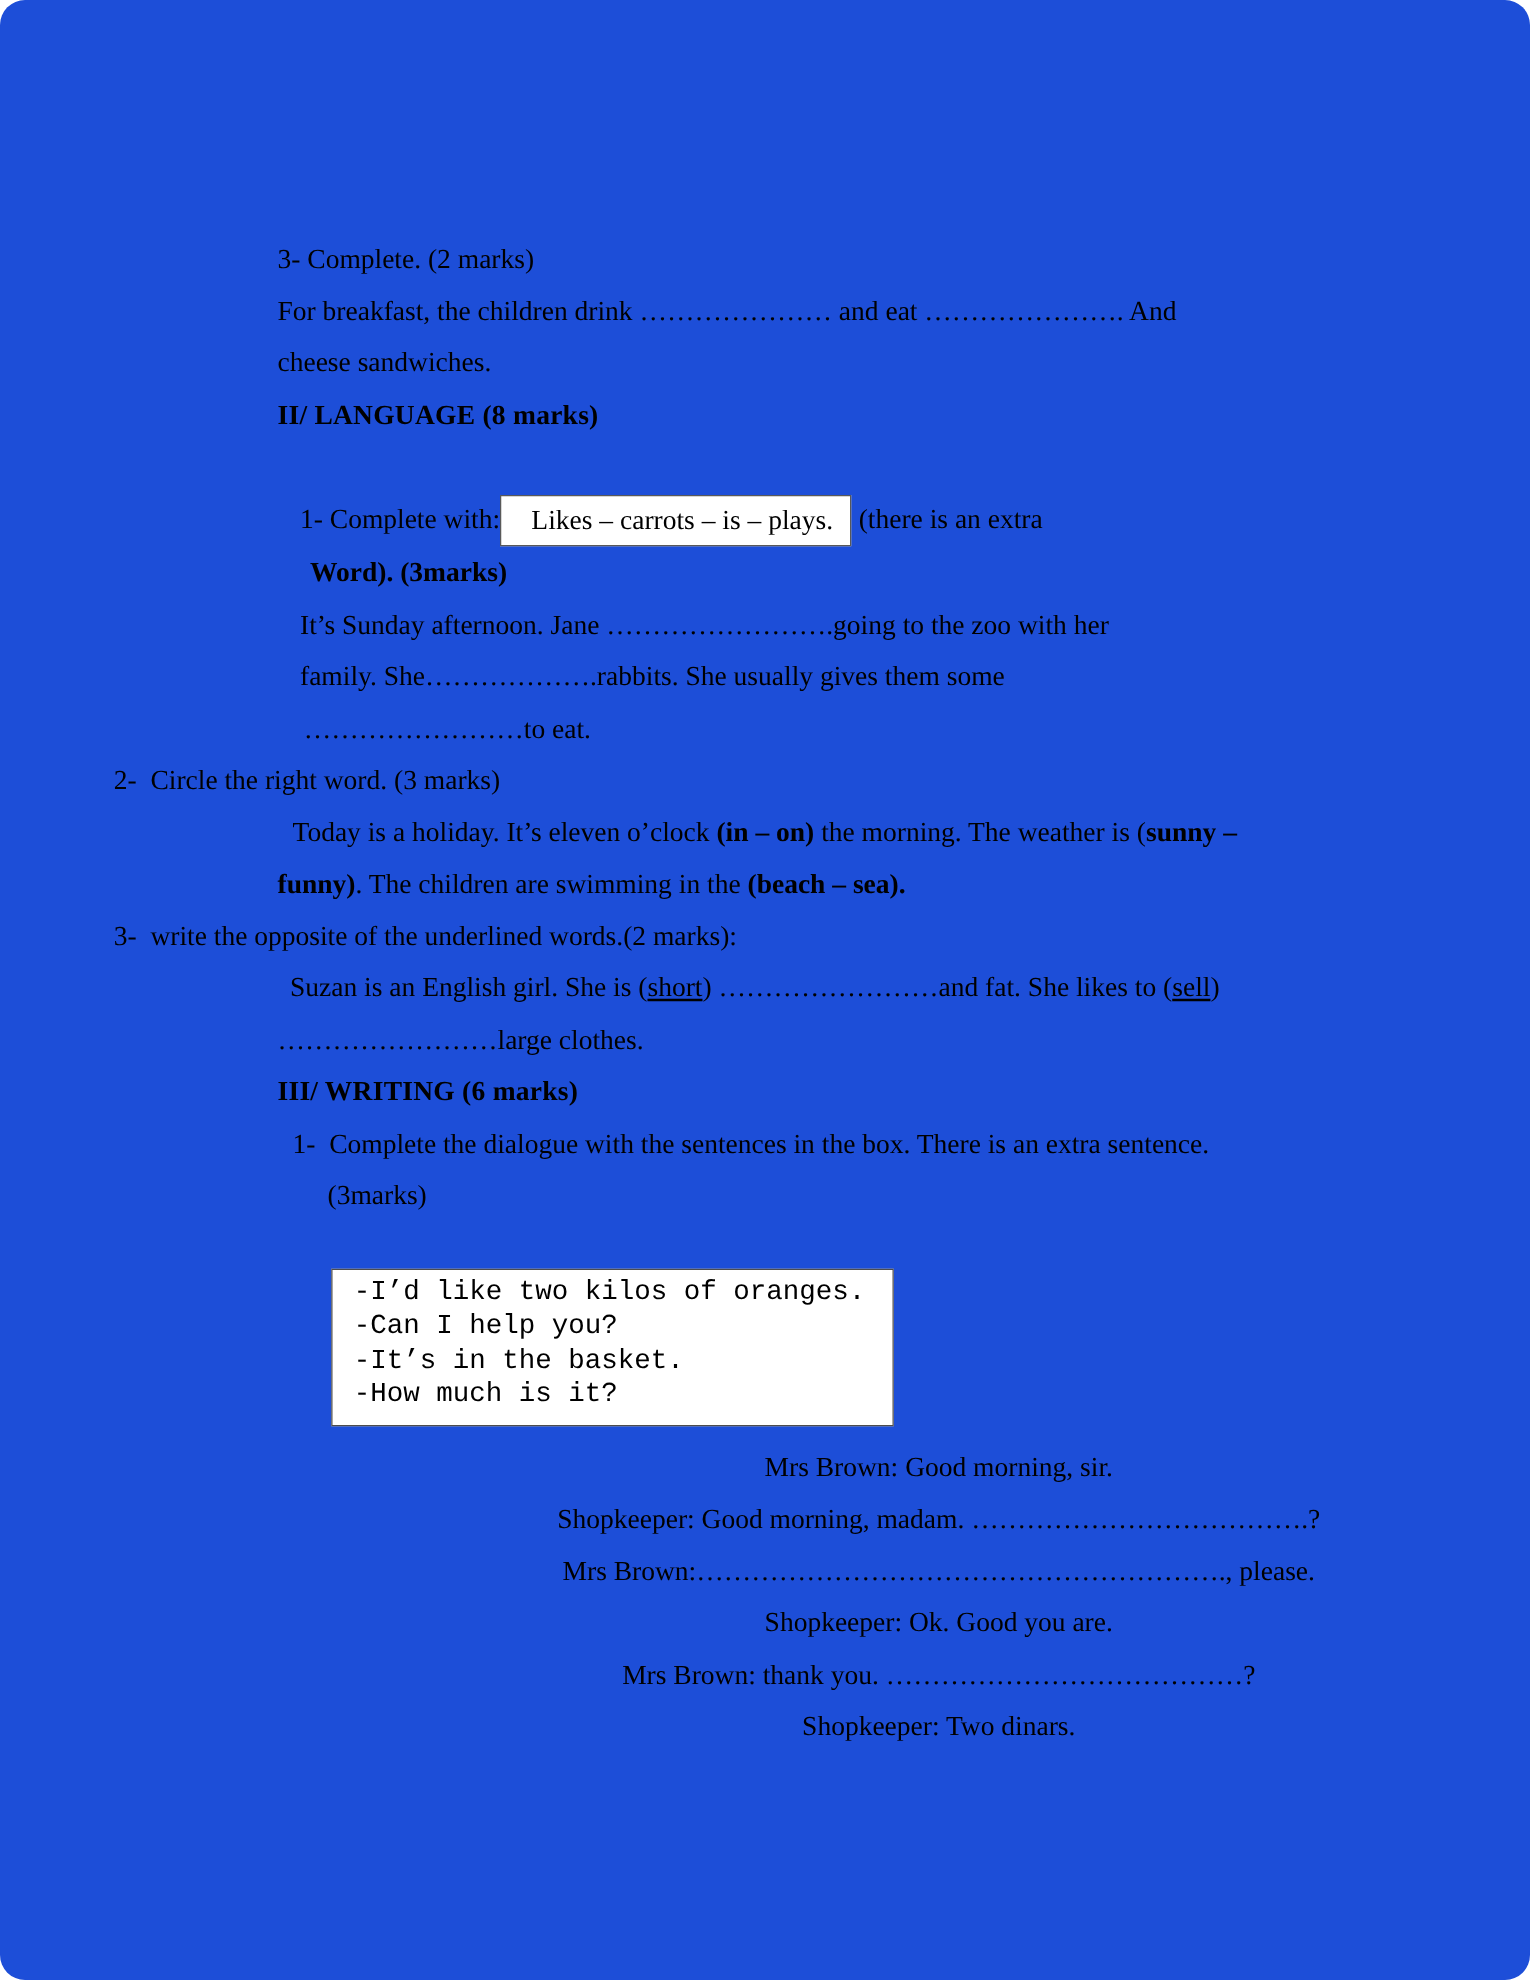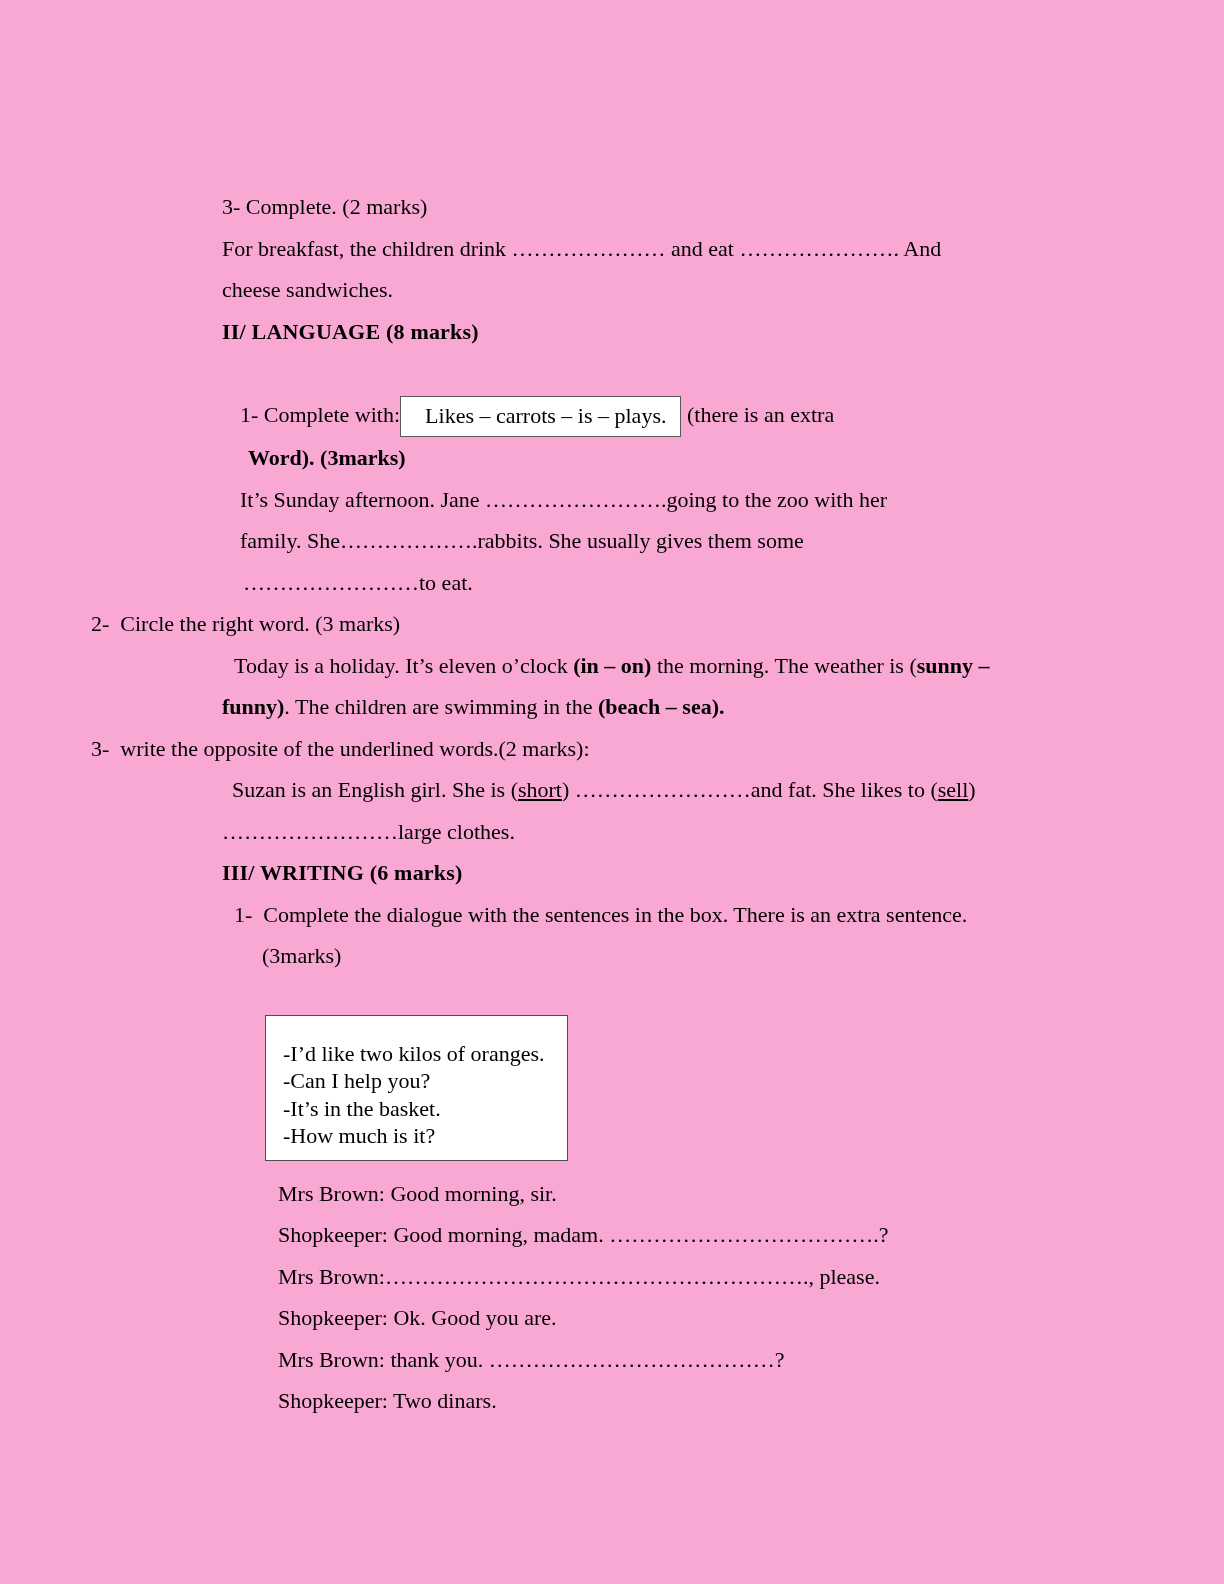--- a/index.html
+++ b/index.html
@@ -4,25 +4,26 @@
 <style>
   html, body {
     margin: 0;
     padding: 0;
     background: #ffffff;
   }
   .page {
     position: relative;
     width: 1224px;
     height: 1584px;
-    background: #f9a8d4;
+    background: #1d4ed8;
     color: #000000;
     font-family: "Liberation Serif", "DejaVu Serif", serif;
     font-size: 22px;
     overflow: hidden;
+    border-radius: 20px;
   }
   .content {
     padding-top: 186px;
   }
   .line {
     line-height: 41.5px;
     white-space: pre-wrap;
   }
   .bold { font-weight: bold; }
   .underline { text-decoration: underline; }
@@ -38,39 +39,40 @@
     border: 1px solid #595959;
     padding: 5px 14px 6px 24px;
     line-height: 1.3;
     vertical-align: middle;
     background: #ffffff;
   }
   .sentence-box {
     display: inline-block;
     margin-left: 265px;
     border: 1px solid #4d4d4d;
-    padding: 24px 22px 10px 17px;
+    padding: 4px 22px 10px 17px;
     background: #ffffff;
+    font-family: Liberation Mono, monospace;
   }
   .sentence-box .box-line {
     line-height: 27.5px;
     white-space: pre-wrap;
   }
   .dialogue .line { line-height: 41.5px; }
 
   
   .ml-222 { margin-left: 222px; }
   .ml-225 { margin-left: 91px; }
   .ml-232 { margin-left: 232px; }
   .ml-234 { margin-left: 234px; }
   .ml-240 { margin-left: 240px; }
   .ml-243 { margin-left: 243px; }
   .ml-248 { margin-left: 248px; font-weight: bold; }
   .ml-262 { margin-left: 262px; }
-  .ml-278 { margin-left: 278px; }
+  .ml-278 { margin-left: 278px; text-align: center; }
 </style>
 </head>
 <body>
 
 <div class="page">
   <div class="content">
 
     
     <div class="line ml-222">3- Complete. (2 marks)</div>
     <div class="line ml-222">For breakfast, the children drink ………………… and eat …………………. And</div>

